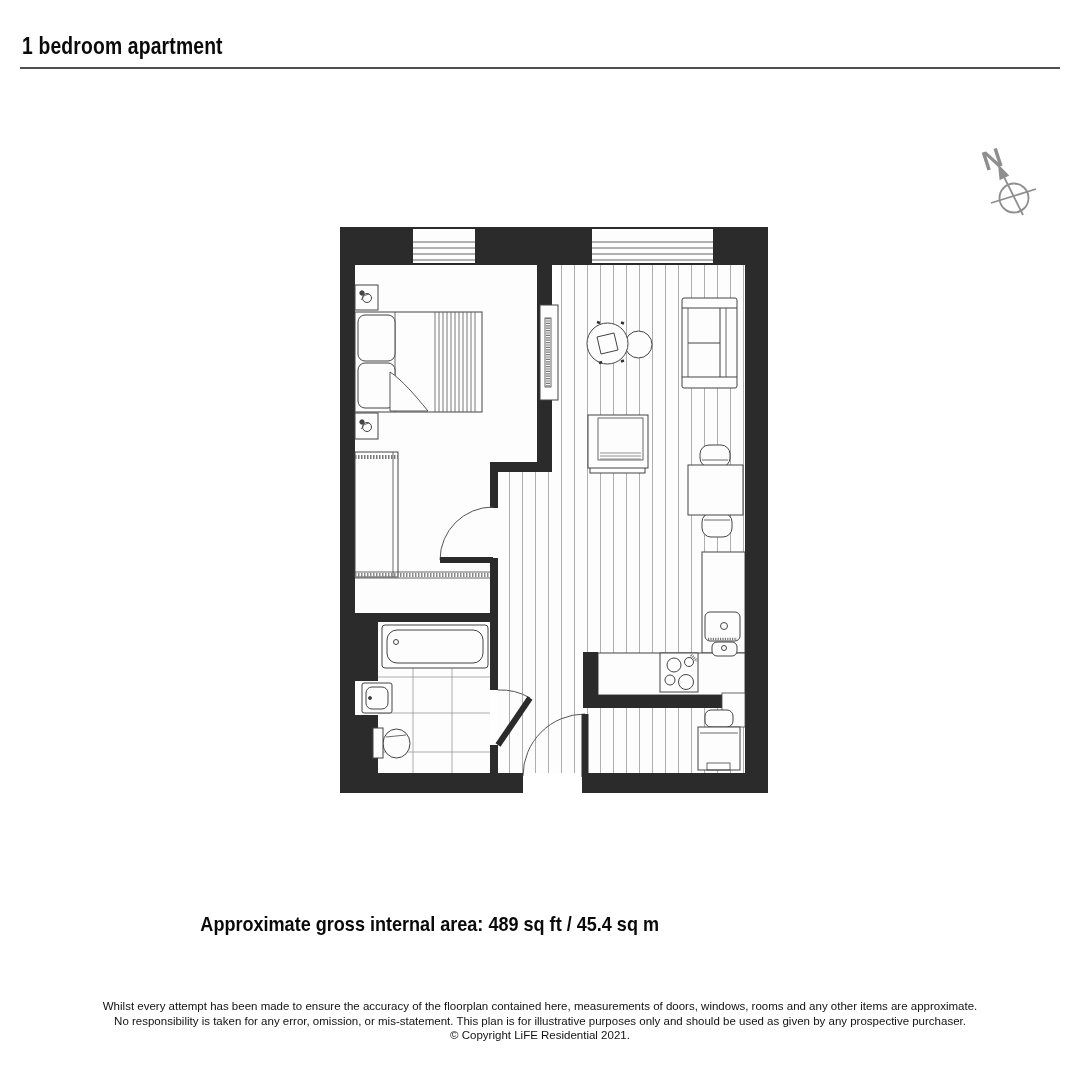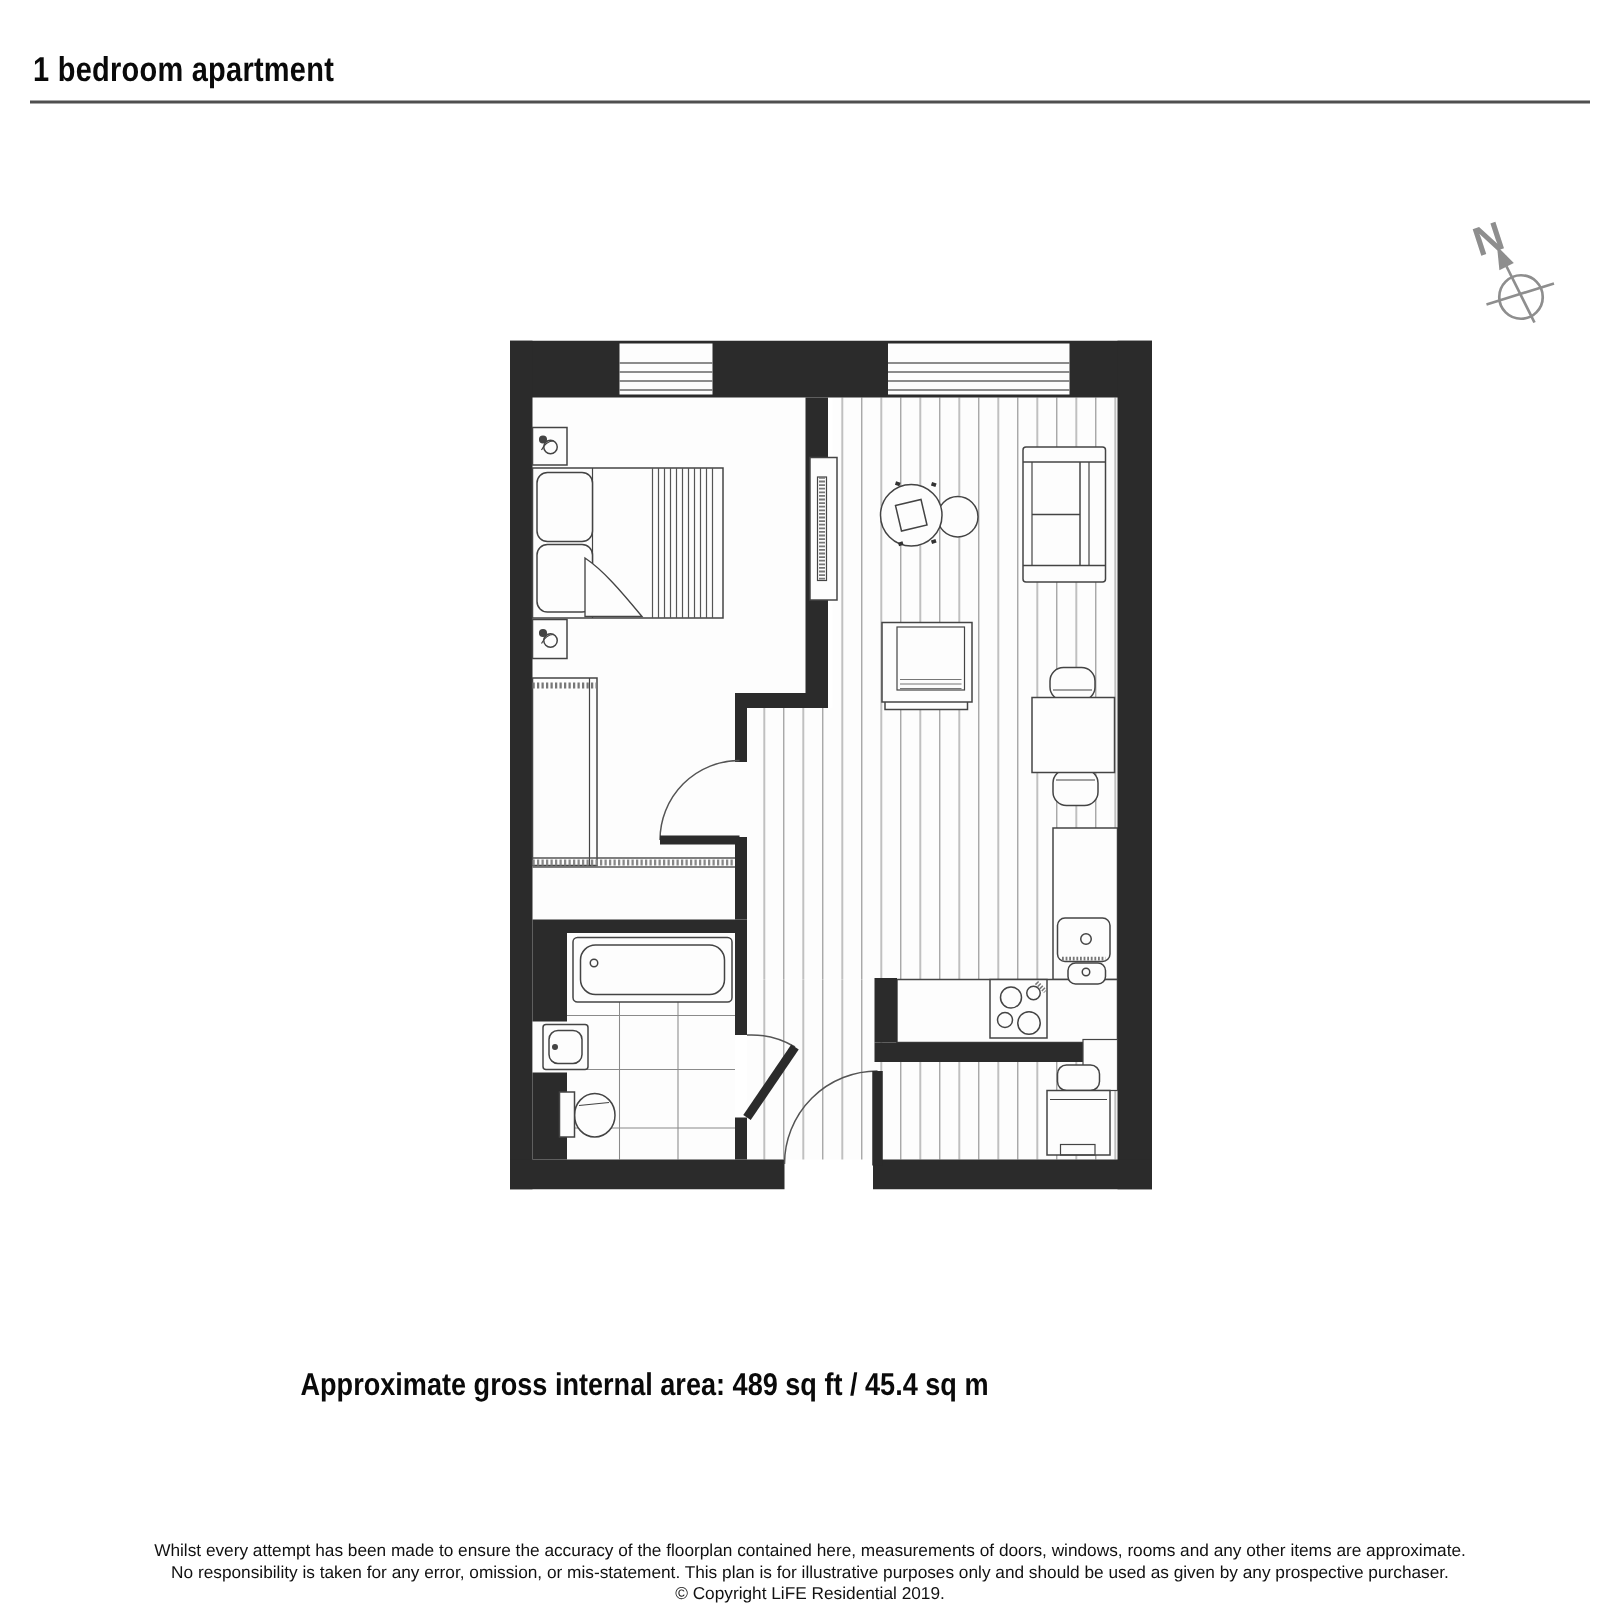--- a/index.html
+++ b/index.html
@@ -20,21 +20,21 @@
   .plan{position:absolute;left:340px;top:227px;}
   .area-line{
     position:absolute;left:0;top:912px;width:860px;display:flex;justify-content:center;
   }
   .area-line span{
     font-size:21px;font-weight:700;transform:scaleX(.86);transform-origin:center;
     white-space:nowrap;color:#0a0a0a;
   }
   .disclaimer{
     position:absolute;left:0;top:999px;width:1080px;text-align:center;
-    font-size:11.5px;line-height:14.6px;color:#111;margin-top:28px;
+    font-size:11.5px;line-height:14.6px;color:#111;
   }
   svg{display:block;}
 </style>
 </head>
 <body>
 
 <div class="title">1 bedroom apartment</div>
 <div class="rule"></div>
 
 <svg class="compass" width="70" height="110" viewBox="0 0 70 110">
@@ -260,14 +260,14 @@
   </g>
 </svg>
 
 <div class="area-line">
   <span>Approximate gross internal area: 489 sq ft / 45.4 sq m</span>
 </div>
 
 <div class="disclaimer">
   <div>Whilst every attempt has been made to ensure the accuracy of the floorplan contained here, measurements of doors, windows, rooms and any other items are approximate.</div>
   <div>No responsibility is taken for any error, omission, or mis-statement. This plan is for illustrative purposes only and should be used as given by any prospective purchaser.</div>
-  <div>© Copyright LiFE Residential 2019.</div>
+  <div>© Copyright LiFE Residential 2021.</div>
 </div>
 
 </body></html>

